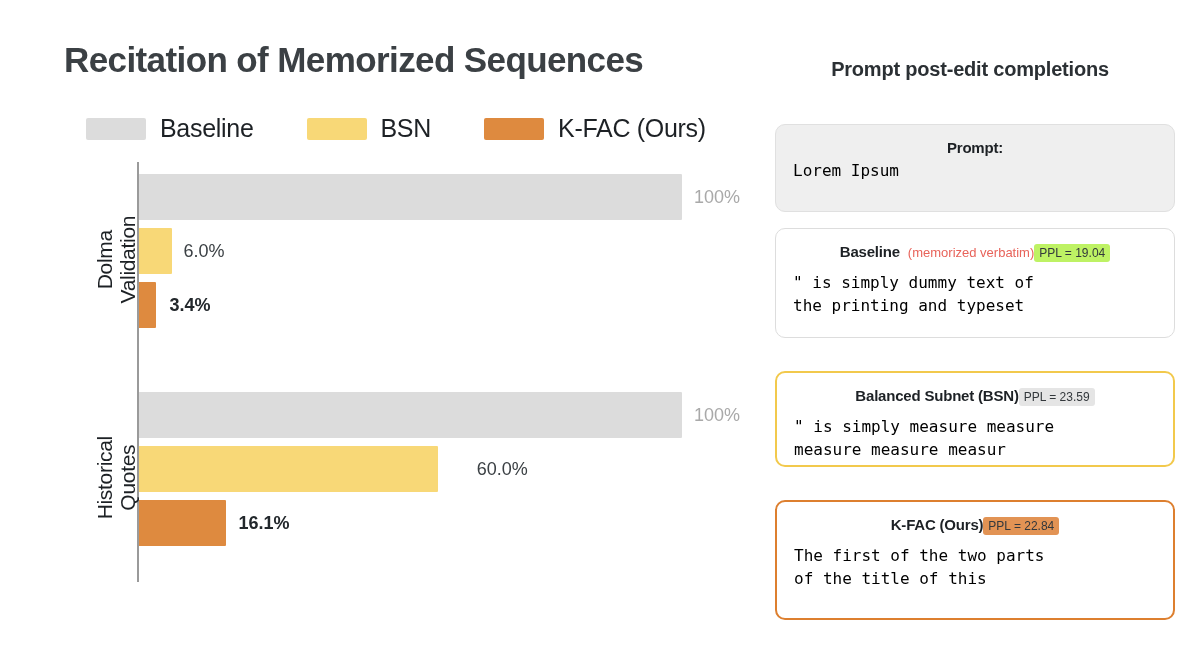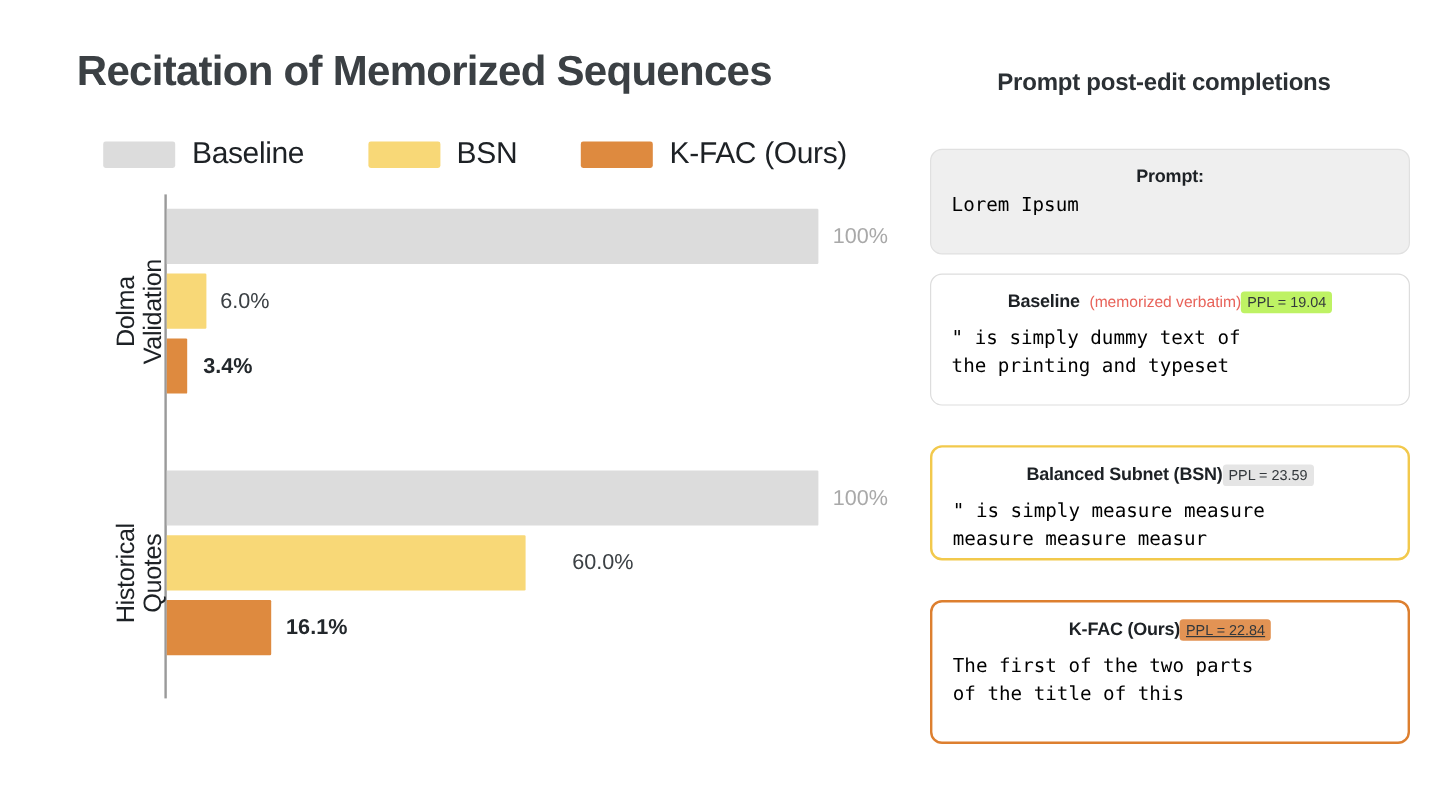--- a/index.html
+++ b/index.html
@@ -189,21 +189,21 @@
   }
   .ppl {
     font-size: 12px;
     color: #33383c;
     white-space: nowrap;
     padding: 2px 5px;
     border-radius: 3px;
   }
   .ppl-plain  { background: #bef264; }
   .ppl-yellow { background: #e5e5e5; }
-  .ppl-orange { background: #e29354; text-decoration: underline; }
+  .ppl-orange { background: #e29354; }
   .card-body {
     margin-top: 10px;
     font-family: "DejaVu Sans Mono", "Liberation Mono", monospace;
     font-size: 16px;
     line-height: 1.42;
     color: #000000;
     white-space: pre-line;
   }
   .card-prompt .card-name { font-size: 15px; }
   .card-prompt .card-body { margin-top: 4px; }

